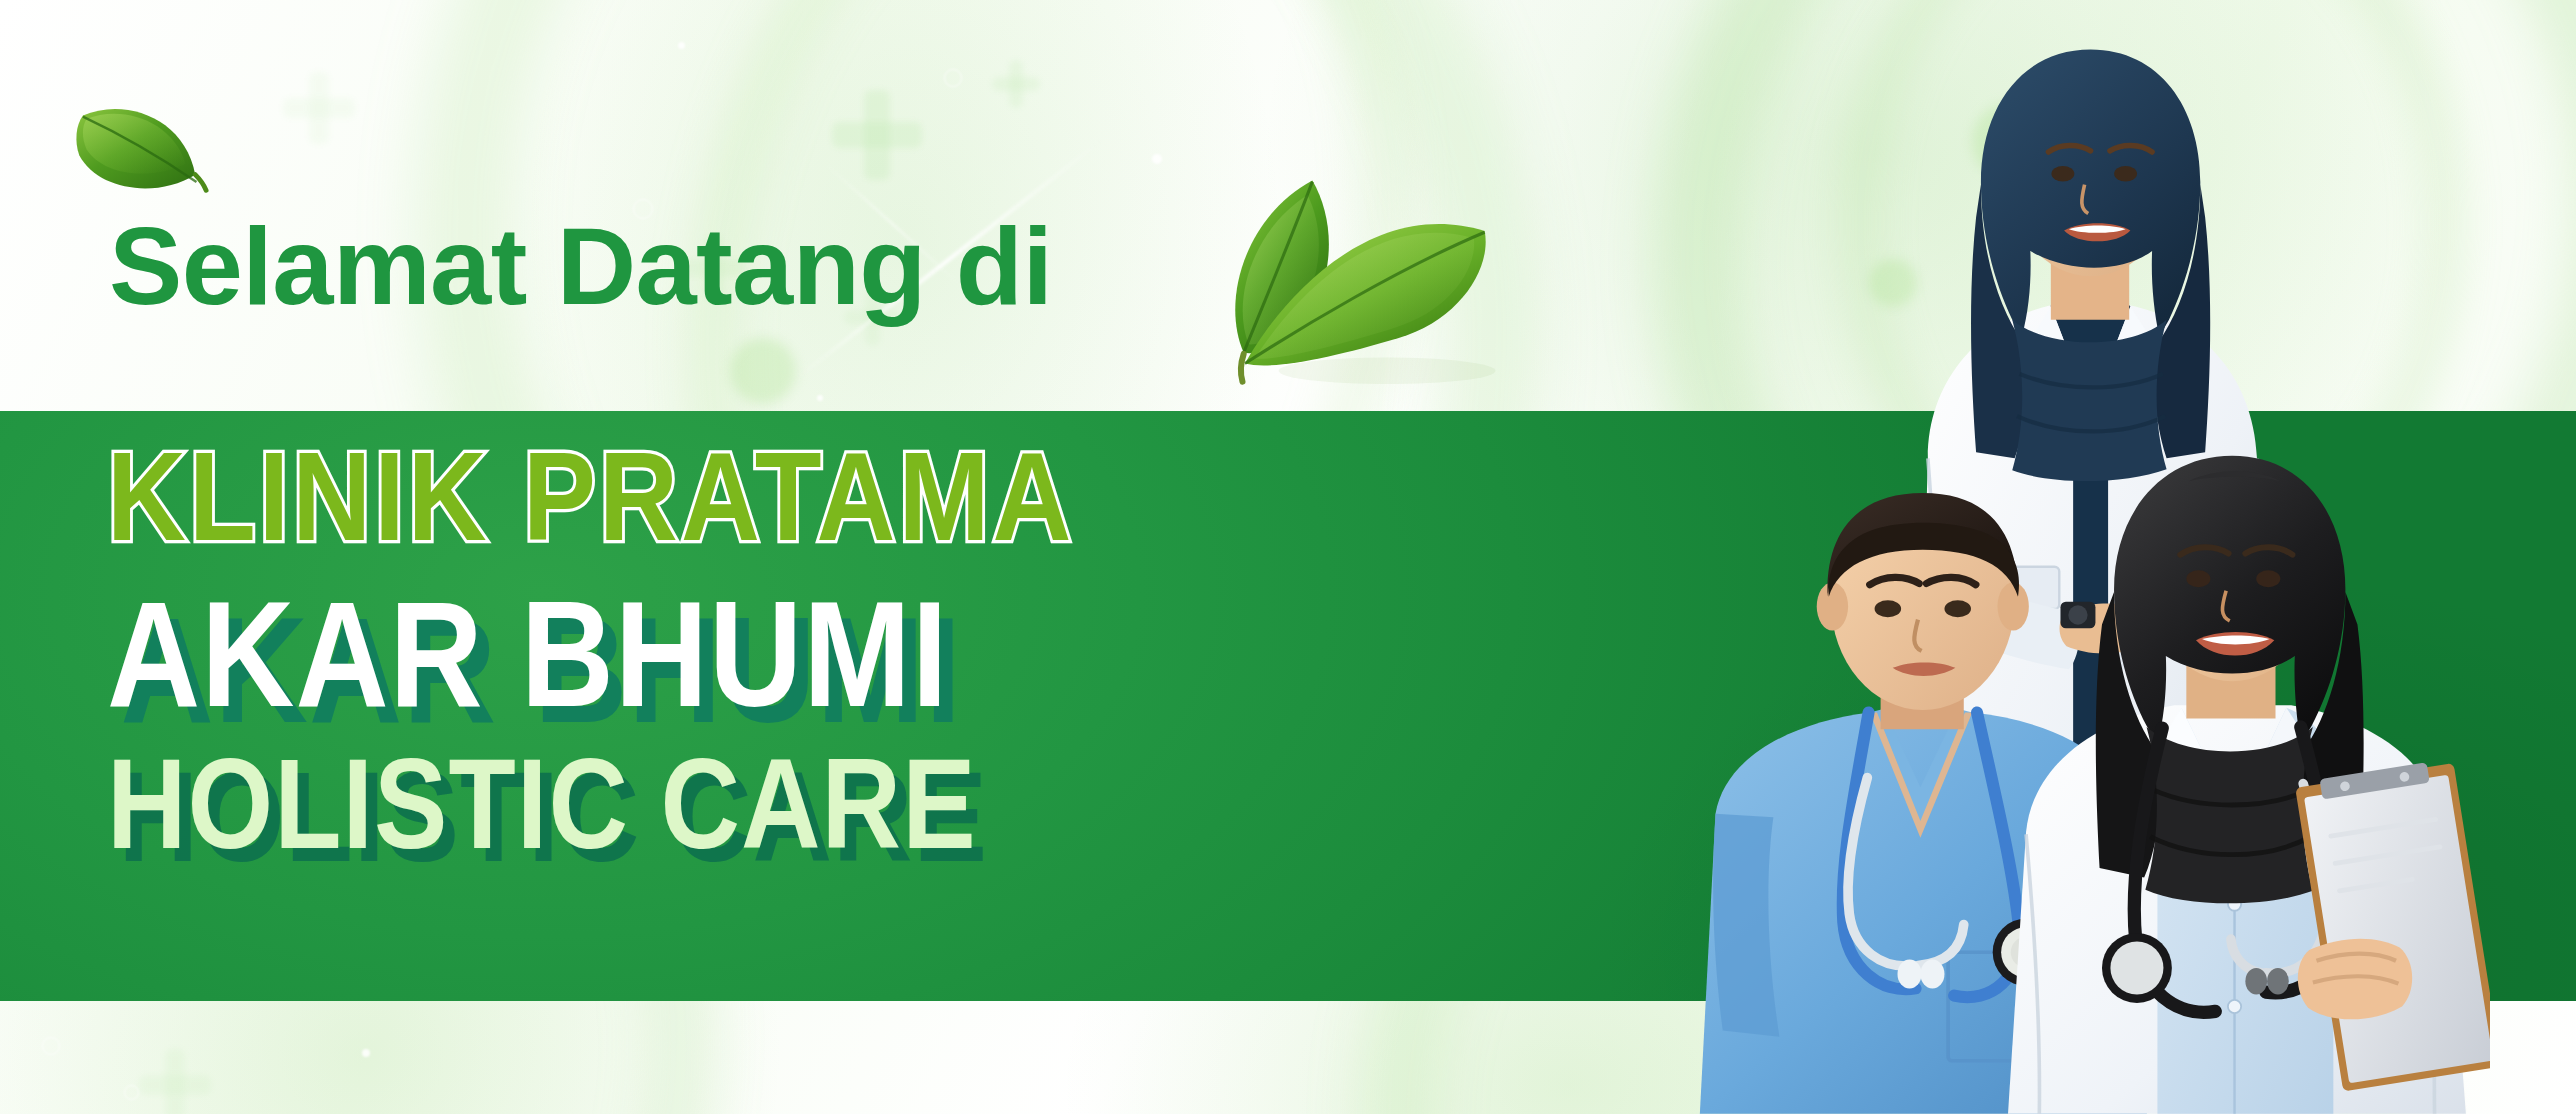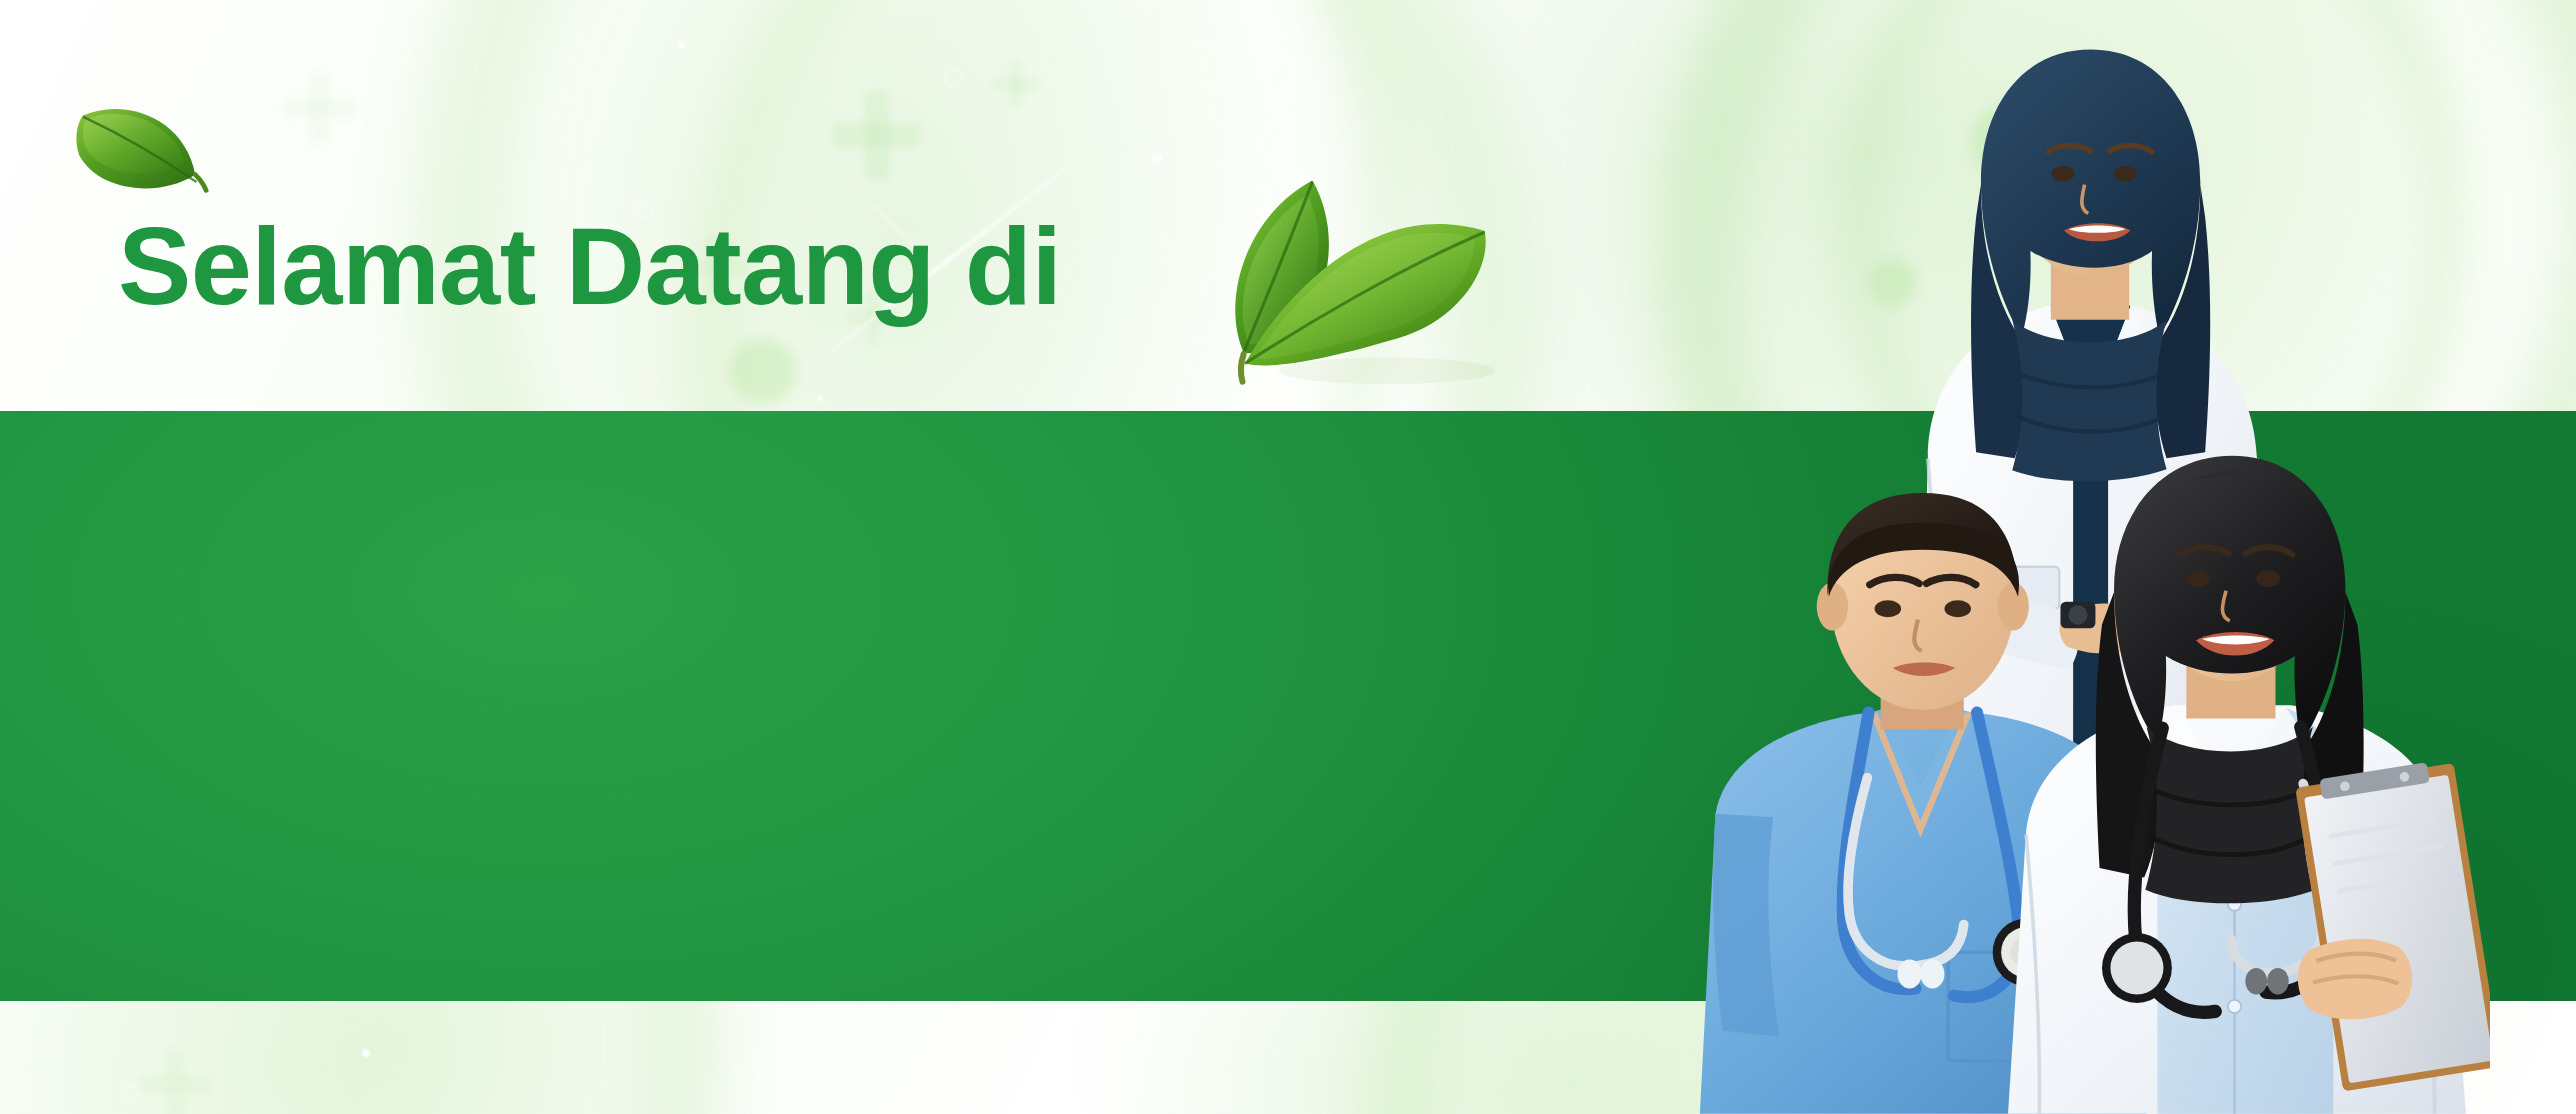--- a/index.html
+++ b/index.html
@@ -55,21 +55,21 @@
     background:
       radial-gradient(ellipse 1568px 904px at 543px 181px, #2da148 0%, #229642 38%, #1c8c3c 62%, #127a33 100%);
   }
   .green-band::after{
     content:"";position:absolute;inset:0;
     background:radial-gradient(ellipse 904px 543px at 2231px 543px, rgba(0,70,25,.22), rgba(0,0,0,0) 70%);
   }
 
   
   .welcome{
-    position:absolute;left:118px;top:211px;
+    position:absolute;left:109px;top:211px;
     font-size:110px;line-height:1;font-weight:700;
     color:#1f9640;letter-spacing:-0.6px;white-space:nowrap;
     z-index:6;
   }
 
   .headline-block{position:absolute;left:107px;top:433px;z-index:7;}
 
   .line-klinik{
     font-size:127px;line-height:1;font-weight:700;
     font-family:"Liberation Sans Narrow","Liberation Sans",sans-serif;
@@ -228,20 +228,25 @@
       <path d="M80 310 C142 214 276 62 444 110 C450 160 404 230 314 258 C226 286 126 312 80 310 Z" fill="url(#lfSheen)" opacity=".38"></path>
       <path d="M64 318 C160 256 320 160 462 100" stroke="#2b6a10" stroke-width="5" fill="none" opacity=".7"></path>
 
       <path d="M62 302 C56 320 56 334 60 348" stroke="#6f8f2c" stroke-width="10" fill="none" stroke-linecap="round"></path>
       <ellipse cx="300" cy="330" rx="180" ry="22" fill="#8fbf6a" opacity=".10"></ellipse>
     </svg>
   </div>
 
   <div class="welcome">Selamat Datang di</div>
 
+  <div class="headline-block">
+    <div class="line-klinik">KLINIK PRATAMA</div>
+    <div class="line-akar">AKAR BHUMI</div>
+    <div class="line-holistic">HOLISTIC CARE</div>
+  </div>
 
   <div class="people">
 
     <div class="person p-back">
       <svg viewBox="0 0 720 1560" width="434" height="941" xmlns="http://www.w3.org/2000/svg">
         <defs>
           <linearGradient id="coatA" x1="0" y1="0" x2="1" y2="1">
             <stop offset="0" stop-color="#ffffff"></stop>
             <stop offset="55%" stop-color="#eef2f7"></stop>
             <stop offset="100%" stop-color="#d6dee8"></stop>

